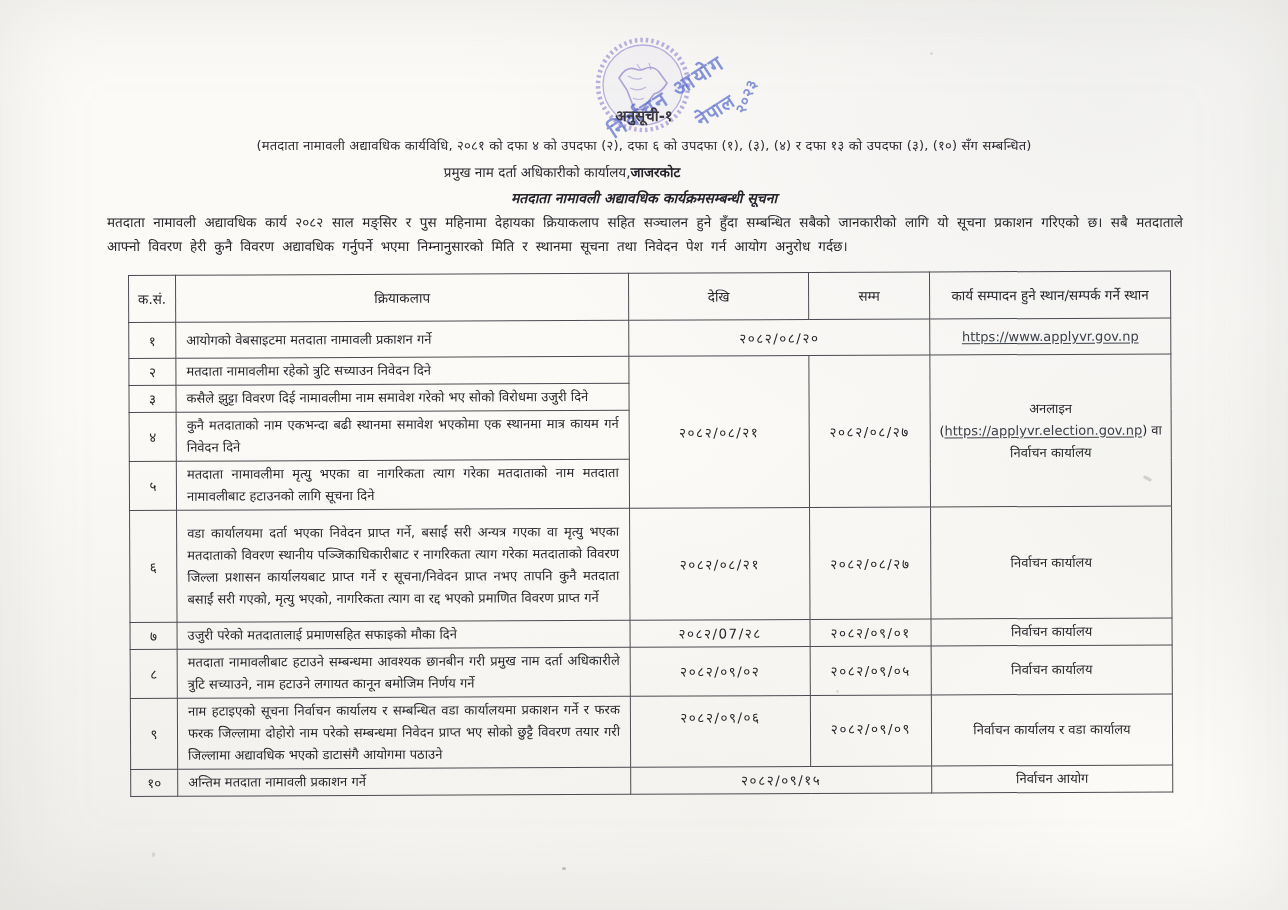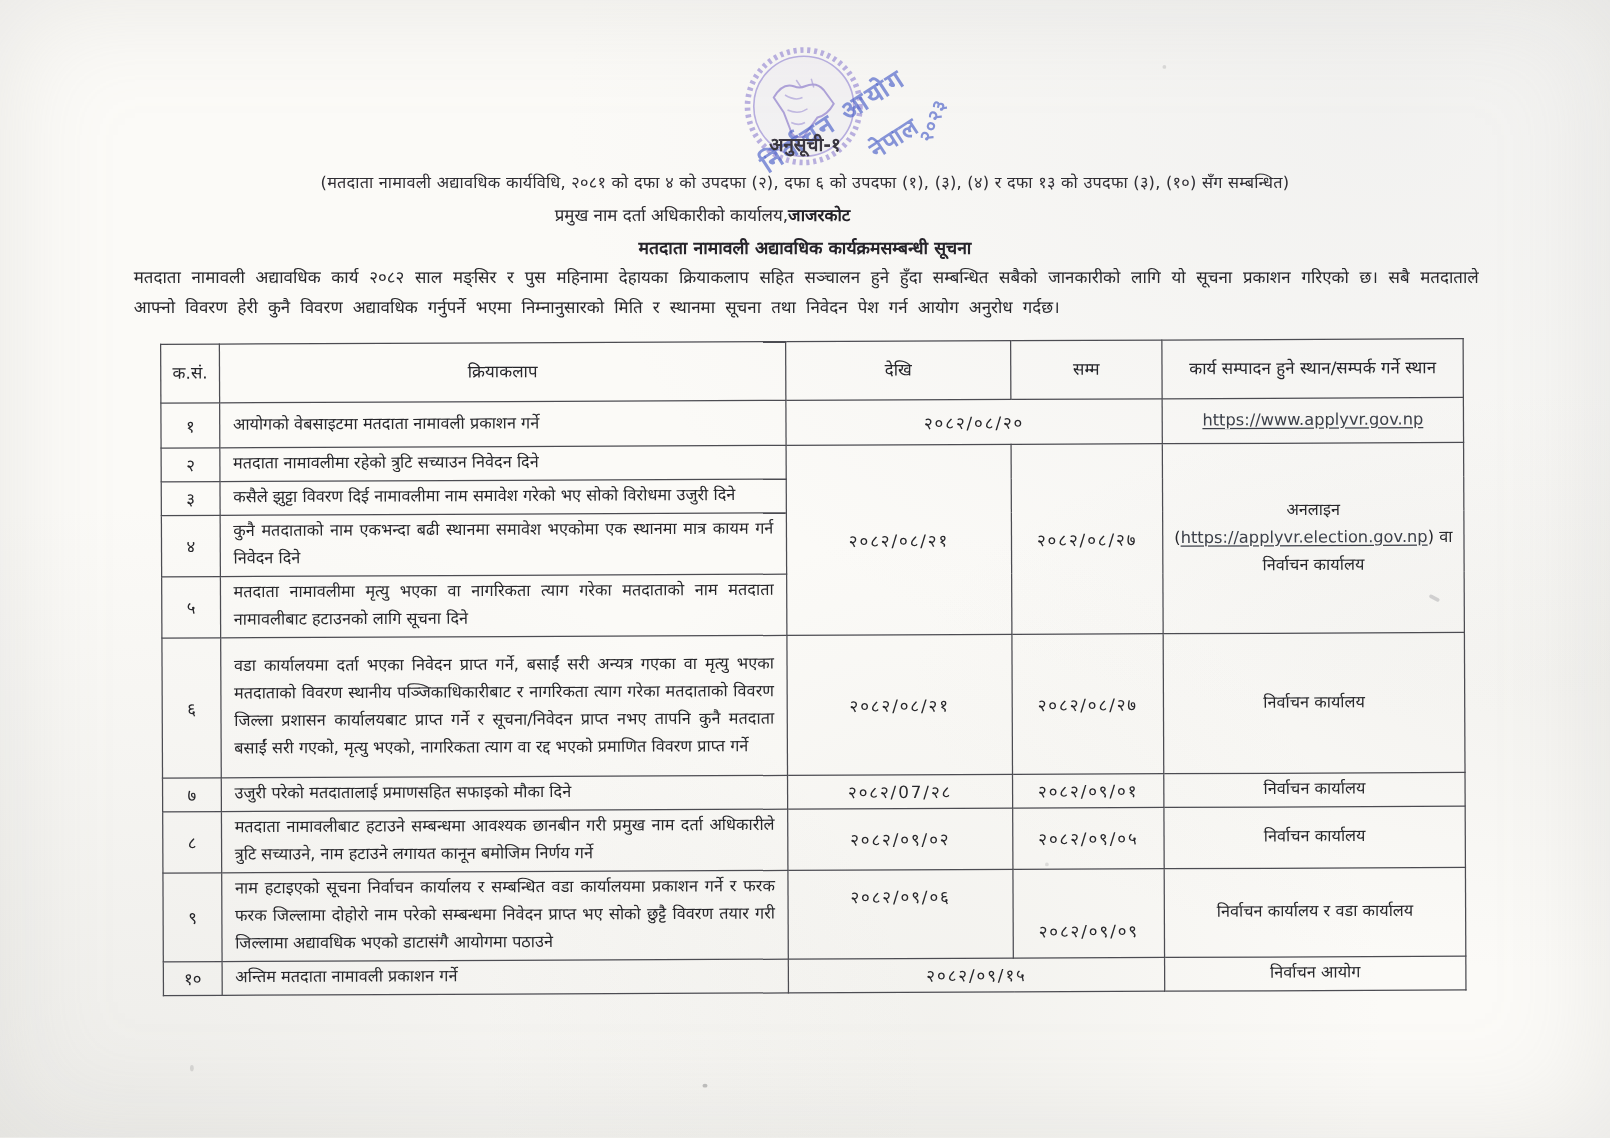--- a/index.html
+++ b/index.html
@@ -42,21 +42,21 @@
     position:absolute;left:0;top:136px;width:1288px;
     text-align:center;font-size:13px;color:#2f2d33;letter-spacing:0.2px;
   }
   .office-line{
     position:absolute;left:0;top:163px;width:1124px;
     text-align:center;font-size:13.5px;color:#2c2a30;
   }
   .office-line b{color:#232127;}
   .notice-title{
     position:absolute;left:0;top:188px;width:1288px;
-    text-align:center;font-size:14px;font-weight:bold;color:#26242a;
+    text-align:center;font-size:14px;font-weight:bold;color:#26242a;font-style:italic;
   }
   .intro{
     position:absolute;left:107px;top:212px;width:1076px;
     font-size:13.5px;line-height:24px;text-align:justify;color:#28282c;font-family:Liberation Mono, monospace;
   }
   
   .doc-table{
     position:absolute;left:128px;top:275px;width:1042px;
     border-collapse:collapse;table-layout:fixed;
     transform:rotate(-0.25deg);transform-origin:left top;
@@ -66,21 +66,21 @@
     font-weight:normal;font-size:13.5px;text-align:center;
     line-height:21px;padding:2px 6px;color:#26262b;
   }
   .doc-table td{font-size:13px;color:#27272b;}
   td.sn{text-align:center;font-size:13.5px;}
   td.activity{padding:2px 10px;line-height:22px;text-align:justify;}
   td.activity.single{text-align:left;}
   td.date{text-align:center;letter-spacing:1.5px;font-size:13.5px;white-space:nowrap;}
   td.place{text-align:center;line-height:22px;padding:2px 6px;}
   td.date-high{vertical-align:top;padding-top:12px;margin-top:32px;}
-  td.date-low{vertical-align:top;padding-top:40px;}
+  td.date-low{vertical-align:top;padding-top:24px;}
   .link{color:#3c4049;text-decoration:underline;text-underline-offset:2px;cursor:pointer;}
   
   .speck{position:absolute;background:rgba(110,110,112,0.4);border-radius:50%;}
   .smudge{position:absolute;background:rgba(140,140,145,0.35);border-radius:2px;transform:rotate(28deg);}
 </style>
 </head>
 <body>
 
 <div class="page">
 

